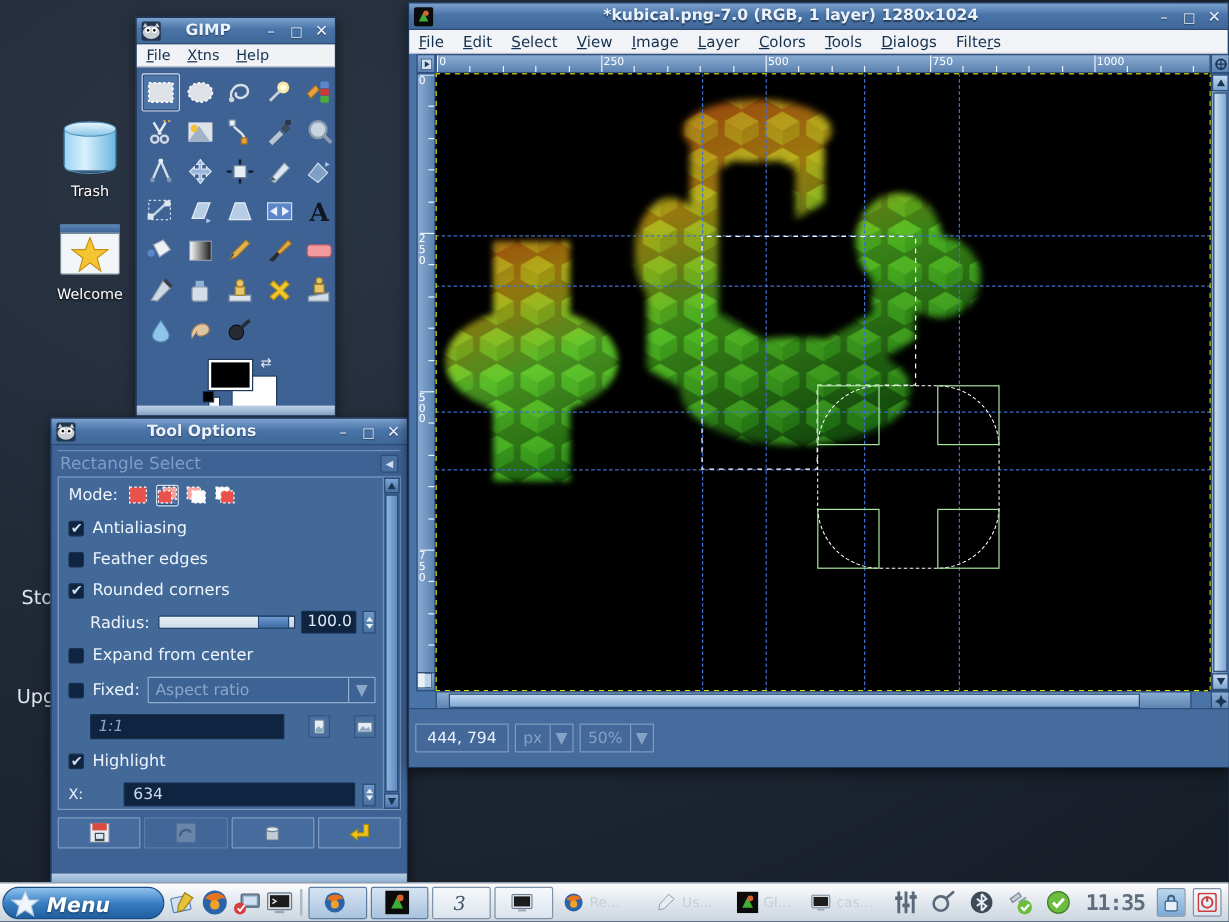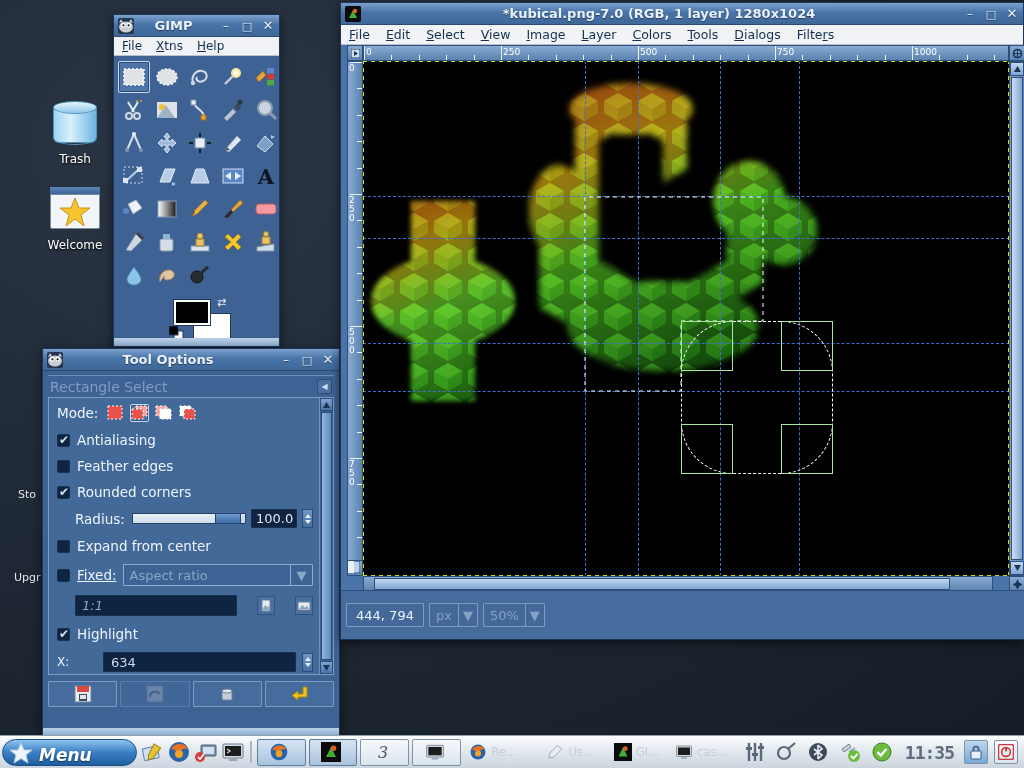--- a/index.html
+++ b/index.html
@@ -223,21 +223,21 @@
                     background:linear-gradient(90deg,#8fb5dd,#5d8cc0); border:1px solid #2d4d79; }
   .to-buttons { display:flex; gap:3px; margin-top:6px; }
   .to-buttons .b {
     flex:1;height:26px;border:1px solid #7e9cc2;background:#456c9d;
     display:flex;align-items:center;justify-content:center;cursor:pointer;border-radius:1px;
   }
   #tooloptions .botbar { position:absolute;left:0;bottom:0;width:100%;height:7px;
                          background:linear-gradient(#bcd0e6,#8fb0d2); }
 
   
-  .behind-text { position:absolute; color:#dfe6ee; font-size:11px; }
+  .behind-text { position:absolute; color:#dfe6ee; font-size:16px; }
 
   
   #imagewin { left:340px; top:2px; width:684px; height:638px; background:#4a74a8; }
   #imagewin .menubar {
     height:20px; display:flex; align-items:center; gap:16px; padding:0 8px;
     background:#f1f3f6; border-bottom:1px solid #b9c2cc; color:#14304f; font-size:12.5px;
   }
   #imagewin .menubar span { cursor:pointer; }
   #imagewin .menubar u { text-decoration:underline; }
   .canvas-area { position:relative; width:684px; height:547px; }
@@ -752,21 +752,21 @@
           </span>
         </div>
 
         <div class="opt-row">
           <span class="chk"></span>
           <span class="lbl">Expand from center</span>
         </div>
 
         <div class="opt-row tight">
           <span class="chk"></span>
-          <span class="lbl" style="margin-right:6px;text-decoration:underline;">Fixed:</span>
+          <span class="lbl" style="margin-right:6px;">Fixed:</span>
           <span class="combo">
             <span>Aspect ratio</span>
             <span class="arrow">▼</span>
           </span>
         </div>
 
         <div class="opt-row" style="padding-left:18px; gap:20px;">
           <span class="textinput" style="flex:1;">1:1</span>
           <span class="minibtn">
             <svg width="12" height="13" viewBox="0 0 12 13">

